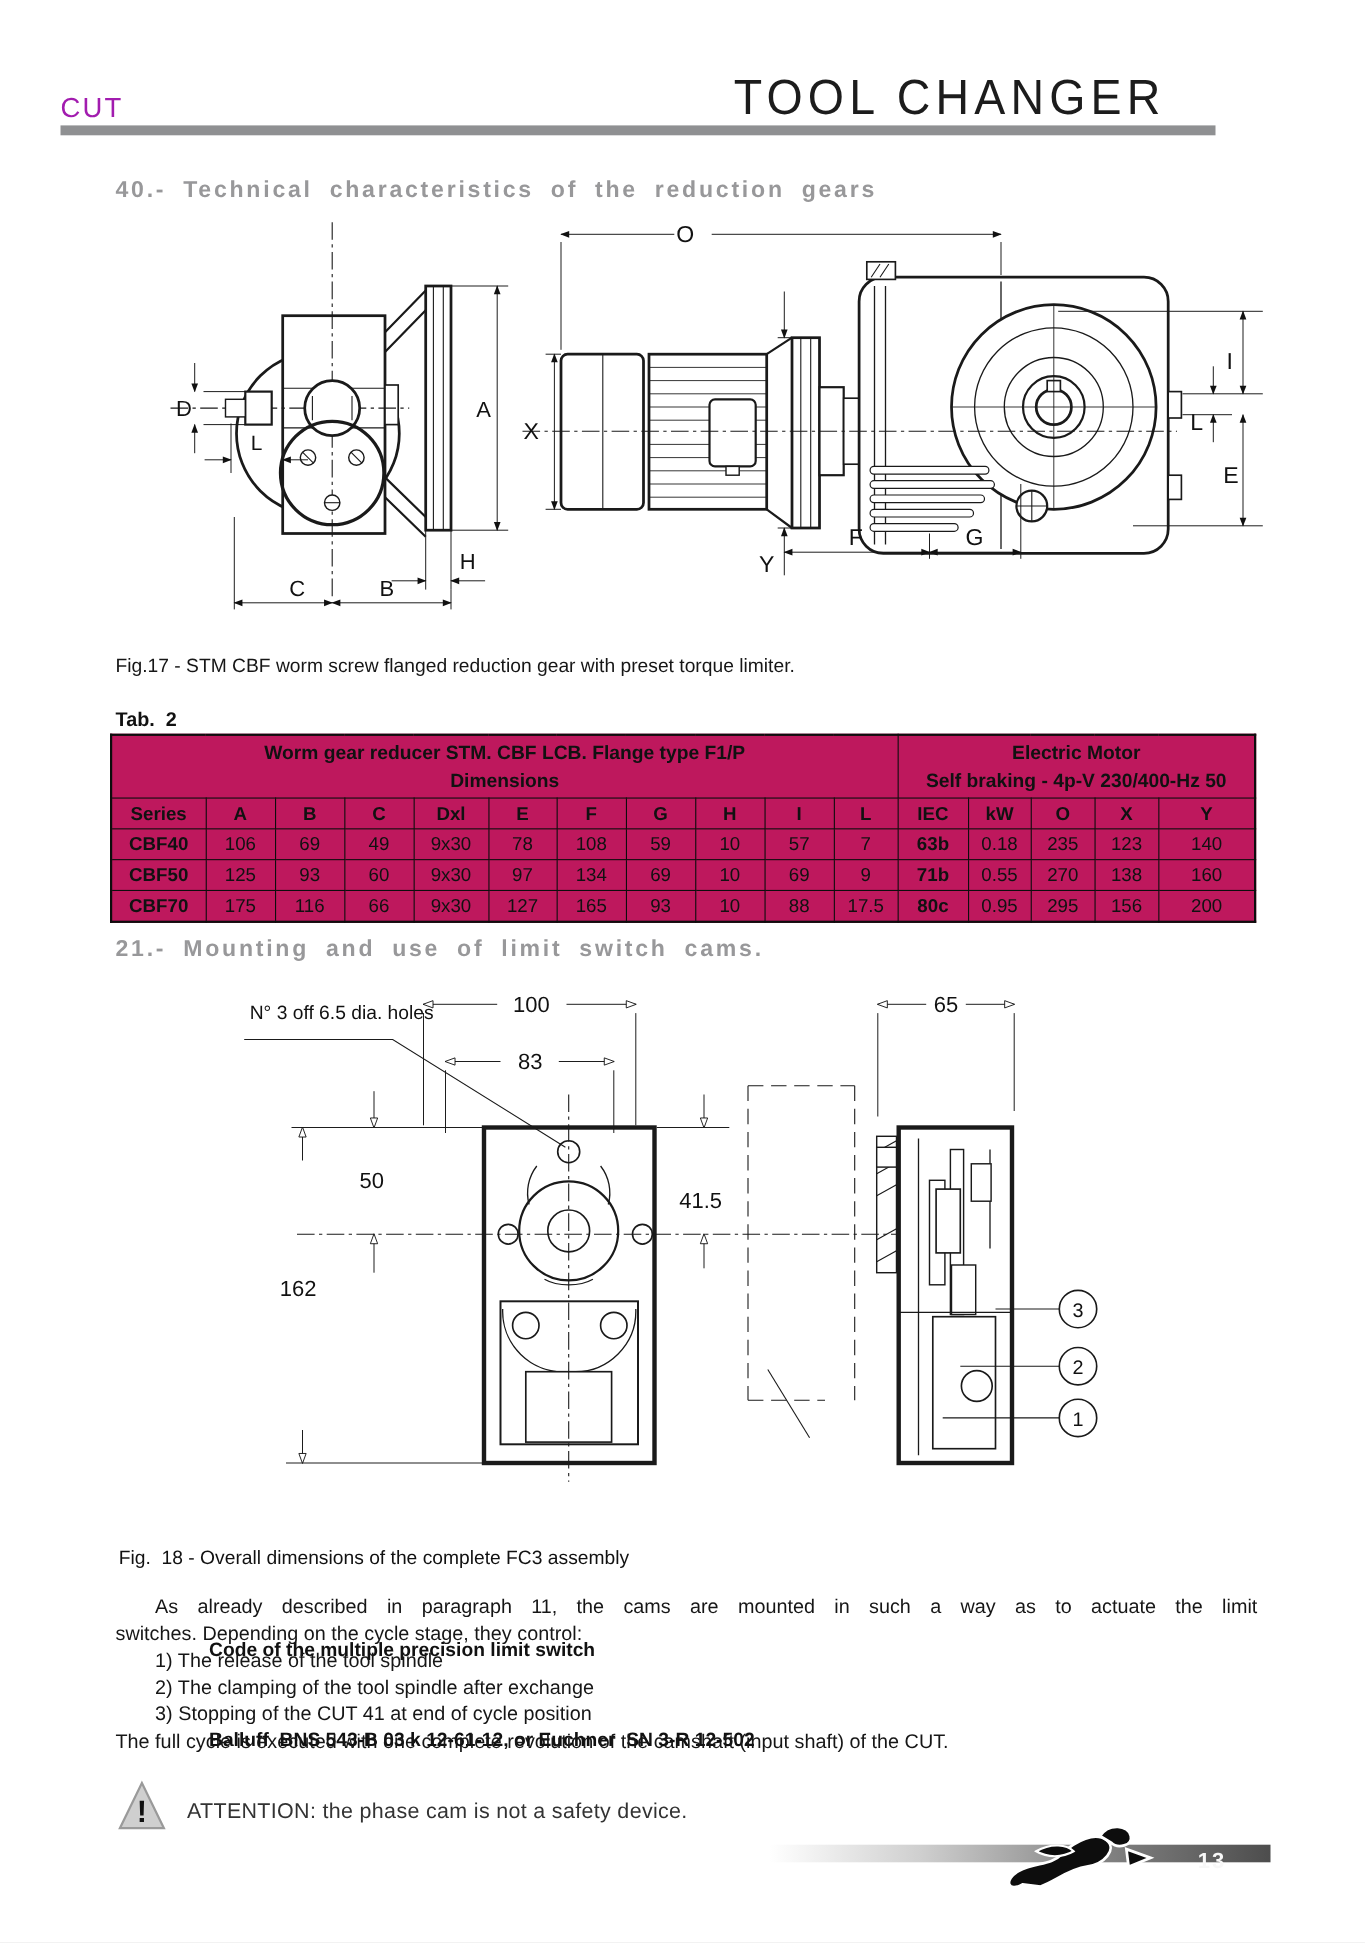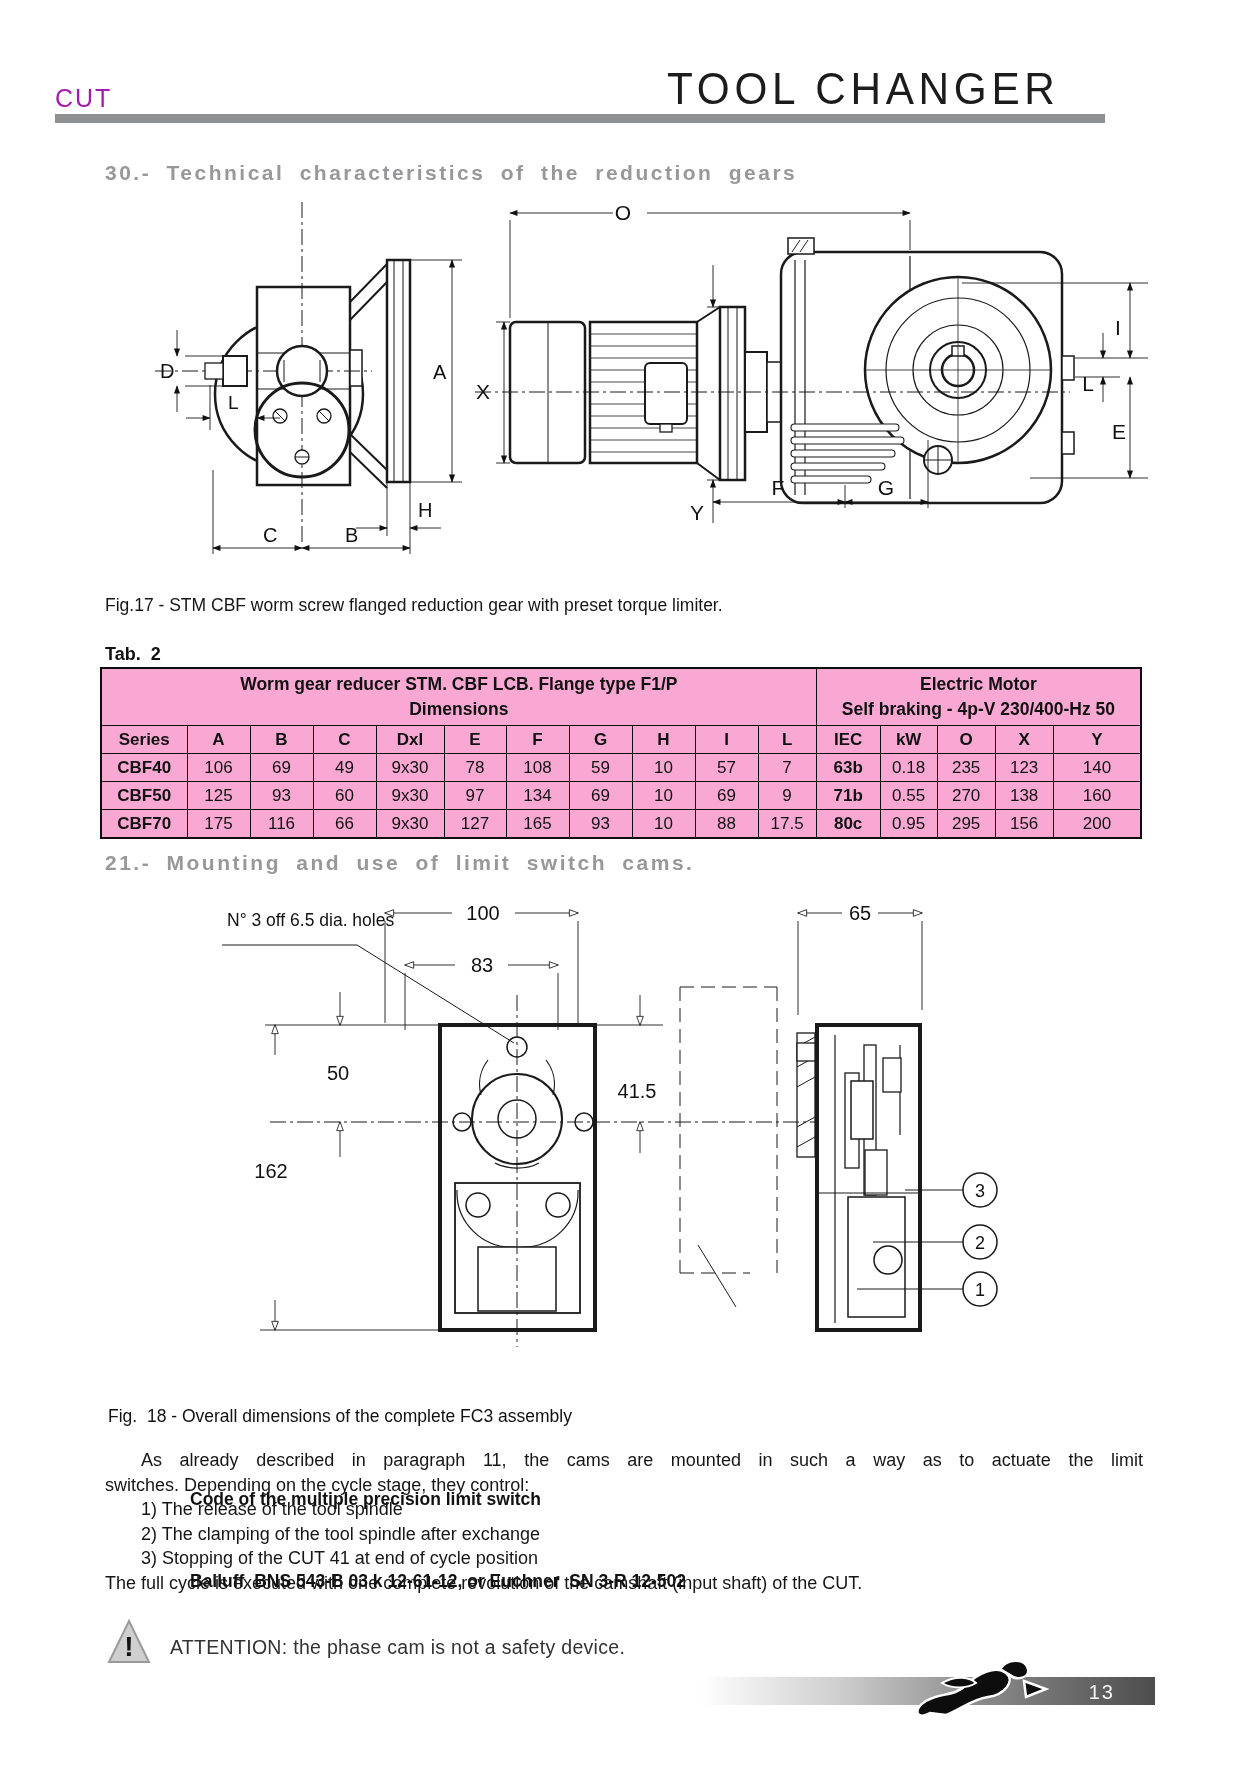--- a/index.html
+++ b/index.html
@@ -9,50 +9,50 @@
   
   .brand{left:55px;top:84px;font-size:25px;letter-spacing:2px;color:#a21caf;}
   .doc-title{right:181px;top:63px;font-size:45px;letter-spacing:5px;color:#1c1c1c;
              transform:scaleX(.94);transform-origin:right;}
   .head-bar{left:55px;top:114px;width:1050px;height:9px;background:#8f9092;}
   
   .sec-head{font-size:21px;font-weight:bold;color:#98989a;letter-spacing:2.5px;word-spacing:7px;}
   .cap{font-size:17.5px;color:#161616;white-space:pre;}
   .tab-label{font-size:18px;font-weight:bold;white-space:pre;}
   
-  table.tab2{border-collapse:collapse;table-layout:fixed;width:1041px;background:#f9a8d4;padding-left:18px;}
+  table.tab2{border-collapse:collapse;table-layout:fixed;width:1041px;background:#be185d;padding-left:18px;}
   table.tab2 td{border:1.6px solid #0d0d0d;text-align:center;font-size:17px;padding:1px 0;height:25px;
                 overflow:hidden;white-space:nowrap;}
   table.tab2 .grp{font-weight:bold;font-size:17.5px;height:54px;line-height:25px;}
   table.tab2 .colh td{font-weight:bold;}
   table.tab2 .bold{font-weight:bold;}
   table.tab2{border:2.5px solid #0d0d0d;}
   
   .fig18cap{font-size:17.5px;line-height:27.5px;white-space:pre;}
   .fig18cap .ind{padding-left:82px;font-weight:bold;}
   .bodytext{width:1038px;font-size:18px;line-height:24.6px;color:#161616;}
   .jline{text-align:justify;text-align-last:justify;text-indent:36px;}
   .li{margin-left:36px;}
   .attn{font-size:19.5px;color:#333;letter-spacing:.3px;}
   
-  .foot-bar{left:700px;top:1677px;width:455px;height:28px;
-            background:linear-gradient(to right,rgba(255,255,255,0) 0%,#cfcfcf 30%,#8a8a8a 62%,#4d4d4d 100%);}
+  .foot-bar{left:700px;top:1677px;width:455px;height:16px;
+            background:linear-gradient(to right,rgba(255,255,255,0) 0%,#cfcfcf 30%,#8a8a8a 62%,#4d4d4d 100%);font-weight:bold;}
   .pageno{position:absolute;right:40px;top:4px;font-size:20px;letter-spacing:2px;color:#f7f7f7;}
   svg text{font-family:"Liberation Sans",sans-serif;fill:#111;}
 </style>
 </head>
 <body>
 
 <div class="page">
 
   <div class="abs brand">CUT</div>
   <div class="abs doc-title">TOOL CHANGER</div>
   <div class="abs head-bar"></div>
 
-  <div class="abs sec-head" style="left:105px;top:161px;">30.- Technical characteristics of the reduction gears</div>
+  <div class="abs sec-head" style="left:105px;top:161px;">40.- Technical characteristics of the reduction gears</div>
 
   <svg class="abs" style="left:100px;top:190px;" width="1060" height="370" viewBox="0 0 1060 370">
     <defs>
       <marker id="aS" viewBox="0 0 12 12" refX="11" refY="6" markerWidth="12" markerHeight="9" orient="auto-start-reverse">
         <path d="M0,1.5 L12,6 L0,10.5 Z" fill="#111"></path>
         </marker>
       <marker id="aH" viewBox="0 0 12 12" refX="11" refY="6" markerWidth="14" markerHeight="10" orient="auto-start-reverse">
         <path d="M.5,2 L11.5,6 L.5,10 Z" fill="#fff" stroke="#111" stroke-width="1"></path>
         </marker>
     </defs>

